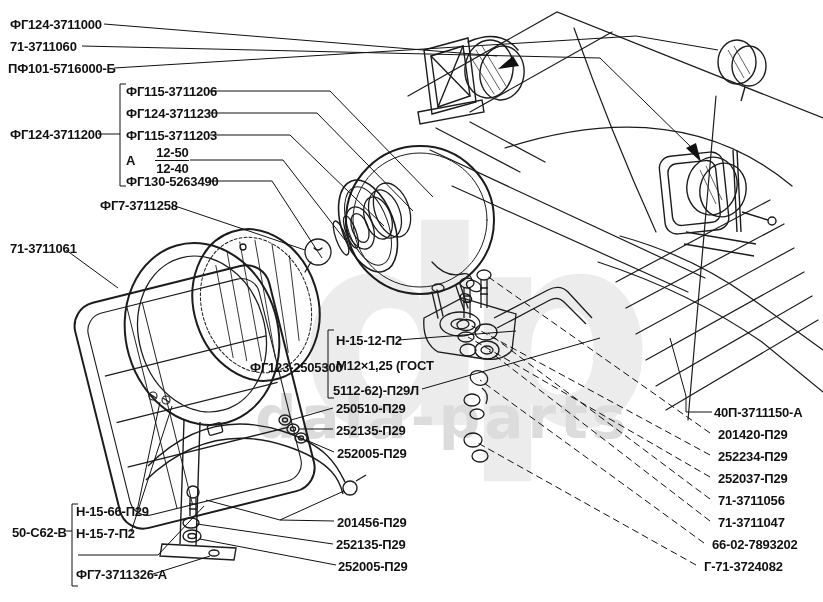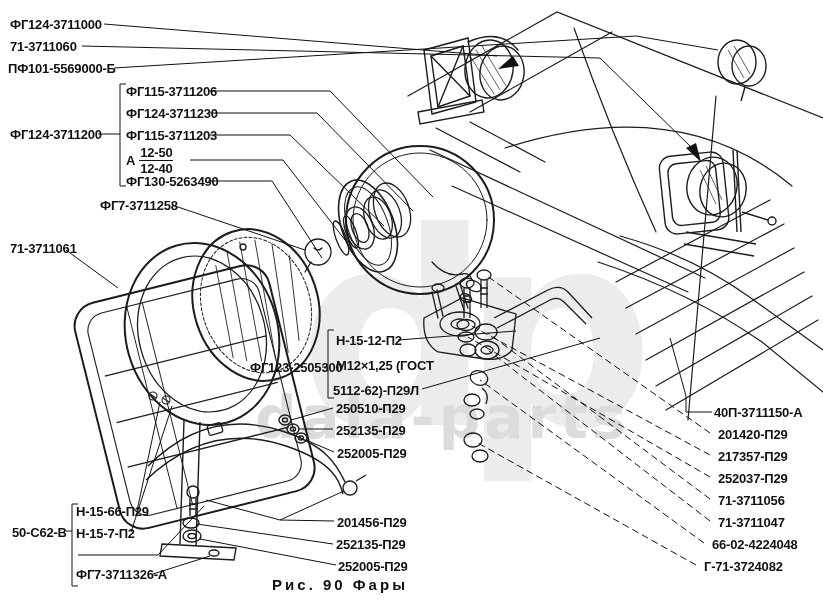--- a/index.html
+++ b/index.html
@@ -7,21 +7,21 @@
     position:relative;width:823px;height:602px;background:#ffffff;
     overflow:hidden;font-family:"Liberation Sans",sans-serif;
   }
   .stage svg.art{position:absolute;left:0;top:0;}
   .lbl{
     position:absolute;font-size:13px;font-weight:700;color:#111;
     white-space:nowrap;letter-spacing:-0.2px;line-height:1.05;
   }
   .lbl.right{text-align:center;}
   .frac-wrap{display:inline-flex;align-items:center;gap:4px;}
-  .frac{display:inline-flex;flex-direction:column;line-height:1;text-align:center;}
+  .frac{display:inline-flex;flex-direction:column;line-height:1;text-align:center;margin-left:16px;}
   .frac-top{border-bottom:1.5px solid #111;padding:0 1px 1px 1px;}
   .frac-bottom{padding-top:1px;}
   .caption{
     position:absolute;left:240px;top:576px;width:200px;text-align:center;
     font-size:15px;font-weight:700;letter-spacing:3px;color:#111;
   }
 </style>
 </head>
 <body>
 
@@ -231,21 +231,21 @@
       <path d="M704,543 L480,380"></path>
       <path d="M696,565 L476,442"></path>
     </g>
 
     <polygon points="498,69 513,56 519,66" fill="#111"></polygon>
     <polygon points="701,162 686,148 696,143" fill="#111"></polygon>
   </svg>
 
   <div class="lbl" style="left:10px;top:18px">ФГ124-3711000</div>
   <div class="lbl" style="left:10px;top:40px">71-3711060</div>
-  <div class="lbl" style="left:8px;top:62px">ПФ101-5569000-Б</div>
+  <div class="lbl" style="left:8px;top:62px">ПФ101-5716000-Б</div>
   <div class="lbl" style="left:126px;top:85px">ФГ115-3711206</div>
   <div class="lbl" style="left:126px;top:107px">ФГ124-3711230</div>
   <div class="lbl" style="left:126px;top:129px">ФГ115-3711203</div>
   <div class="lbl frac-wrap" style="left:126px;top:146px">
     <span>А</span>
     <span class="frac">
       <span class="frac-top">12-50</span>
       <span class="frac-bottom">12-40</span>
     </span>
   </div>
@@ -262,21 +262,20 @@
   <div class="lbl" style="left:337px;top:447px">252005-П29</div>
   <div class="lbl" style="left:337px;top:516px">201456-П29</div>
   <div class="lbl" style="left:336px;top:538px">252135-П29</div>
   <div class="lbl" style="left:338px;top:560px">252005-П29</div>
   <div class="lbl" style="left:12px;top:526px">50-С62-В</div>
   <div class="lbl" style="left:76px;top:505px">Н-15-66-П29</div>
   <div class="lbl" style="left:76px;top:527px">Н-15-7-П2</div>
   <div class="lbl" style="left:76px;top:568px">ФГ7-3711326-А</div>
   <div class="lbl right" style="left:714px;top:406px">40П-3711150-А</div>
   <div class="lbl right" style="left:718px;top:428px">201420-П29</div>
-  <div class="lbl right" style="left:718px;top:450px">217357-П29</div>
+  <div class="lbl right" style="left:718px;top:450px">252234-П29</div>
   <div class="lbl right" style="left:718px;top:472px">252037-П29</div>
   <div class="lbl right" style="left:718px;top:494px">71-3711056</div>
   <div class="lbl right" style="left:718px;top:516px">71-3711047</div>
-  <div class="lbl right" style="left:712px;top:538px">66-02-4224048</div>
+  <div class="lbl right" style="left:712px;top:538px">66-02-7893202</div>
   <div class="lbl right" style="left:704px;top:560px">Г-71-3724082</div>
 
-  <div class="caption">Рис. 90 Фары</div>
 </div>
 
 </body></html>

